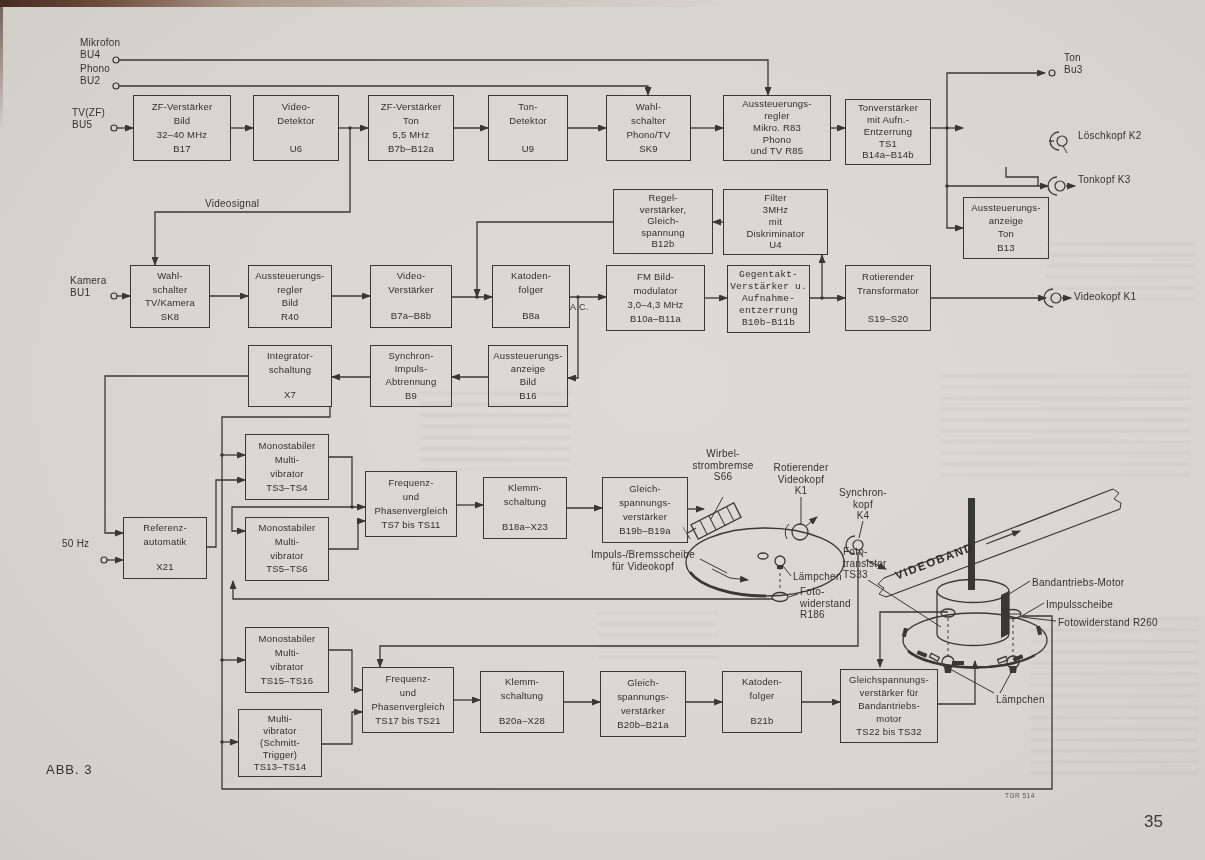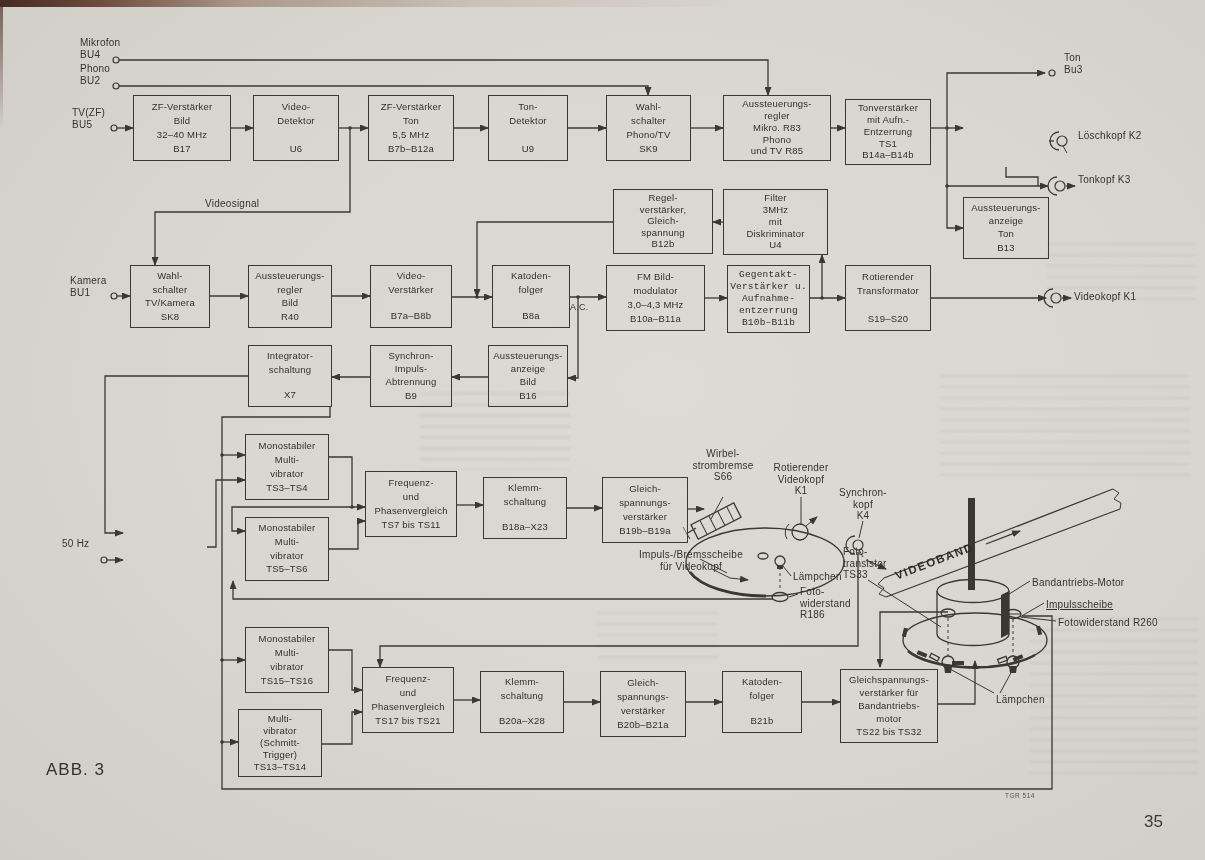--- a/index.html
+++ b/index.html
@@ -22,21 +22,21 @@
   .lnf{fill:#3a3833;stroke:none;}
   .blk{position:absolute;border:1.4px solid #3a3833;display:flex;flex-direction:column;
     justify-content:space-evenly;text-align:center;box-sizing:border-box;padding:2px 0;
     font-size:9.5px;line-height:10.5px;letter-spacing:.2px;color:#322f2a;
     background:rgba(219,216,210,.35);}
   .bl{min-height:9px;}
   .lbl{position:absolute;font-size:10px;line-height:11.5px;letter-spacing:.25px;
     color:#34322d;white-space:nowrap;}
   .lbl.center-al{text-align:center;}
   .band{font-weight:bold;font-size:11.5px;letter-spacing:1.6px;color:#2f2d29;}
-  .abb{font-size:17px;letter-spacing:1px;text-align:right;}
+  .abb{font-size:13px;letter-spacing:1px;text-align:right;}
   .tgr{font-size:6.5px;color:#55524c;letter-spacing:.5px;}
   .pagenum{position:absolute;right:42px;bottom:28px;font-size:17px;color:#3c3a36;
     font-family:"Liberation Sans",sans-serif;}
 </style>
 </head>
 <body>
 
 <div class="page">
   <div class="scan-top"></div>
   <div class="scan-left"></div>
@@ -250,21 +250,21 @@
       <div class="lbl center-al" style="left: 801px; top: 462px; transform: translateX(-50%);">
         <div>Rotierender</div>
         <div>Videokopf</div>
         <div>K1</div>
       </div>
       <div class="lbl center-al" style="left: 863px; top: 487px; transform: translateX(-50%);">
         <div>Synchron-</div>
         <div>kopf</div>
         <div>K4</div>
       </div>
-      <div class="lbl center-al" style="left: 643px; top: 549px; transform: translateX(-50%); margin-left: 48px;">
+      <div class="lbl center-al" style="left: 643px; top: 549px; transform: translateX(-50%);">
         <div>Impuls-/Bremsscheibe</div>
         <div>für Videokopf</div>
       </div>
       <div class="lbl" style="left: 793px; top: 571px;">
         <div>Lämpchen</div>
       </div>
       <div class="lbl" style="left: 800px; top: 586px;">
         <div>Foto-</div>
         <div>widerstand</div>
         <div>R186</div>
@@ -273,21 +273,21 @@
         <div>Foto-</div>
         <div>transistor</div>
         <div>TS33</div>
       </div>
       <div class="lbl band" style="left: 893px; top: 556px; transform: rotate(-21deg);">
         <div>VIDEOBAND</div>
       </div>
       <div class="lbl" style="left: 1032px; top: 577px;">
         <div>Bandantriebs-Motor</div>
       </div>
-      <div class="lbl" style="left: 1046px; top: 599px; text-decoration: underline;">
+      <div class="lbl" style="left: 1046px; top: 599px;">
         <div>Impulsscheibe</div>
       </div>
       <div class="lbl" style="left: 1058px; top: 617px;">
         <div>Fotowiderstand R260</div>
       </div>
       <div class="lbl" style="left: 996px; top: 694px;">
         <div>Lämpchen</div>
       </div>
       <div class="blk" style="left: 133px; top: 95px; width: 98px; height: 66px;">
         <div class="bl">ZF-Verstärker</div>
@@ -413,20 +413,26 @@
         <div class="bl">anzeige</div>
         <div class="bl">Bild</div>
         <div class="bl">B16</div>
       </div>
       <div class="blk" style="left: 245px; top: 434px; width: 84px; height: 66px;">
         <div class="bl">Monostabiler</div>
         <div class="bl">Multi-</div>
         <div class="bl">vibrator</div>
         <div class="bl">TS3–TS4</div>
       </div>
+      <div class="blk" style="left: 123px; top: 517px; width: 84px; height: 62px;">
+        <div class="bl">Referenz-</div>
+        <div class="bl">automatik</div>
+        <div class="bl"></div>
+        <div class="bl">X21</div>
+      </div>
       <div class="blk" style="left: 245px; top: 517px; width: 84px; height: 64px;">
         <div class="bl">Monostabiler</div>
         <div class="bl">Multi-</div>
         <div class="bl">vibrator</div>
         <div class="bl">TS5–TS6</div>
       </div>
       <div class="blk" style="left: 365px; top: 471px; width: 92px; height: 66px;">
         <div class="bl">Frequenz-</div>
         <div class="bl">und</div>
         <div class="bl">Phasenvergleich</div>

